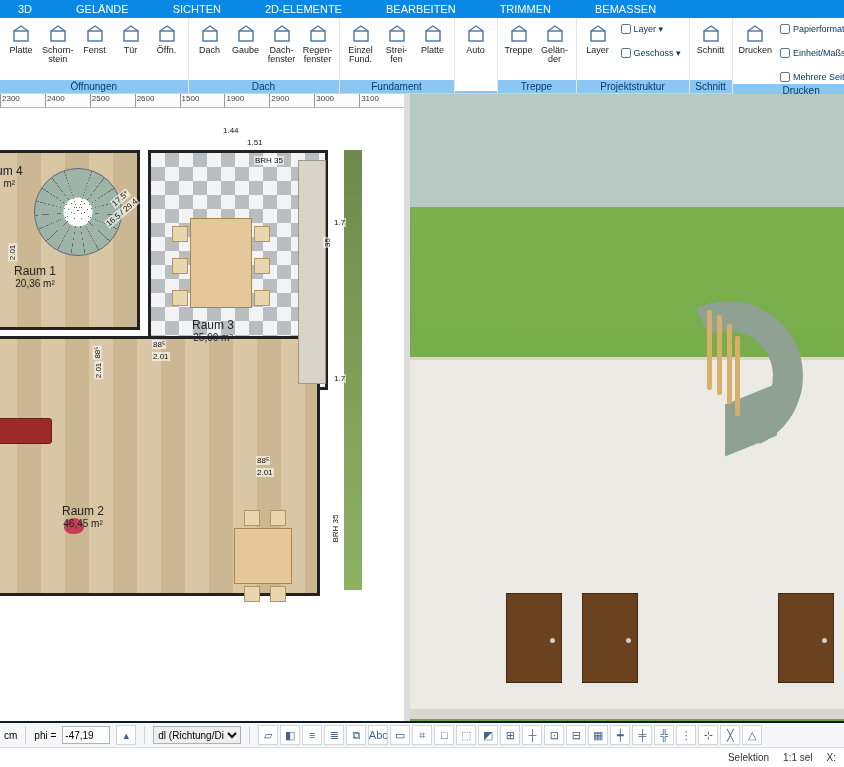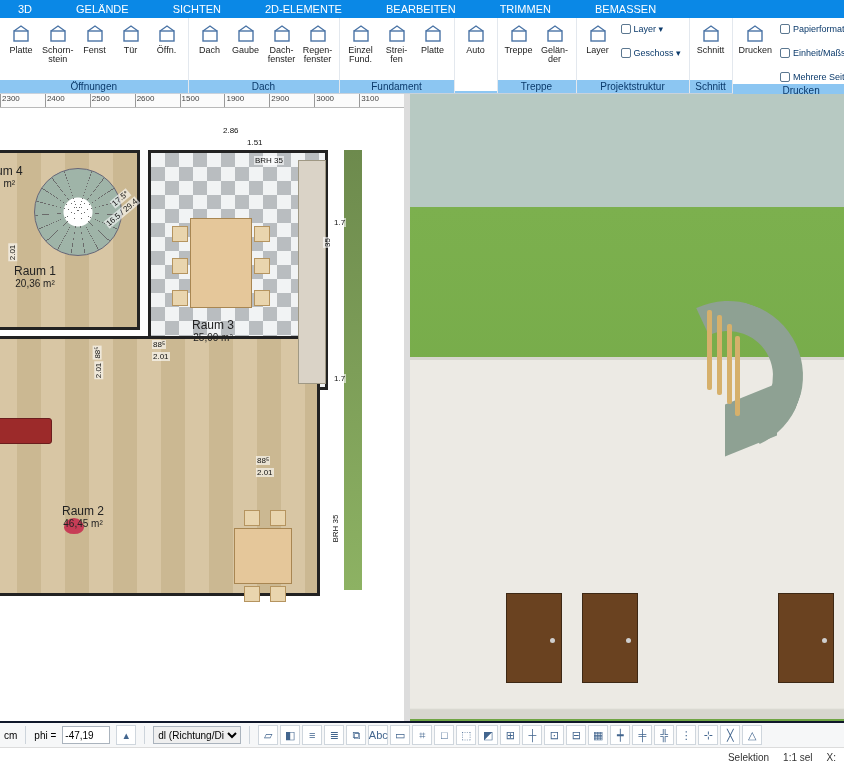--- a/index.html
+++ b/index.html
@@ -347,21 +347,21 @@
       <div class="chair" style="left:270px;top:478px;"></div>
 
       <div class="sofa" style="left:-6px;top:310px;"></div>
       <div class="blob" style="left:64px;top:410px;"></div>
 
       <div class="roomlabel" style="left:-4px;top:56px;"><span>um 4</span><small>m²</small></div>
       <div class="roomlabel" style="left:14px;top:156px;"><span>Raum 1</span><small>20,36 m²</small></div>
       <div class="roomlabel" style="left:192px;top:210px;"><span>Raum 3</span><small>25,90 m²</small></div>
       <div class="roomlabel" style="left:62px;top:396px;"><span>Raum 2</span><small>46,45 m²</small></div>
 
-      <div class="dim" style="left:222px;top:18px;">2.86</div>
+      <div class="dim" style="left:222px;top:18px;">1.44</div>
       <div class="dim" style="left:246px;top:30px;">1.51</div>
       <div class="dim" style="left:254px;top:48px;">BRH 35</div>
       <div class="dim" style="left:110px;top:86px;transform:rotate(-40deg);">17.5°</div>
       <div class="dim" style="left:102px;top:100px;transform:rotate(-40deg);">16.5 / 29.4</div>
       <div class="dim" style="left:152px;top:232px;">88⁵</div>
       <div class="dim" style="left:152px;top:244px;">2.01</div>
       <div class="dim" style="left:333px;top:110px;">1.7</div>
       <div class="dim" style="left:322px;top:130px;transform:rotate(-90deg);">35</div>
       <div class="dim" style="left:333px;top:266px;">1.7</div>
       <div class="dim" style="left:90px;top:240px;transform:rotate(-90deg);">88⁵</div>

